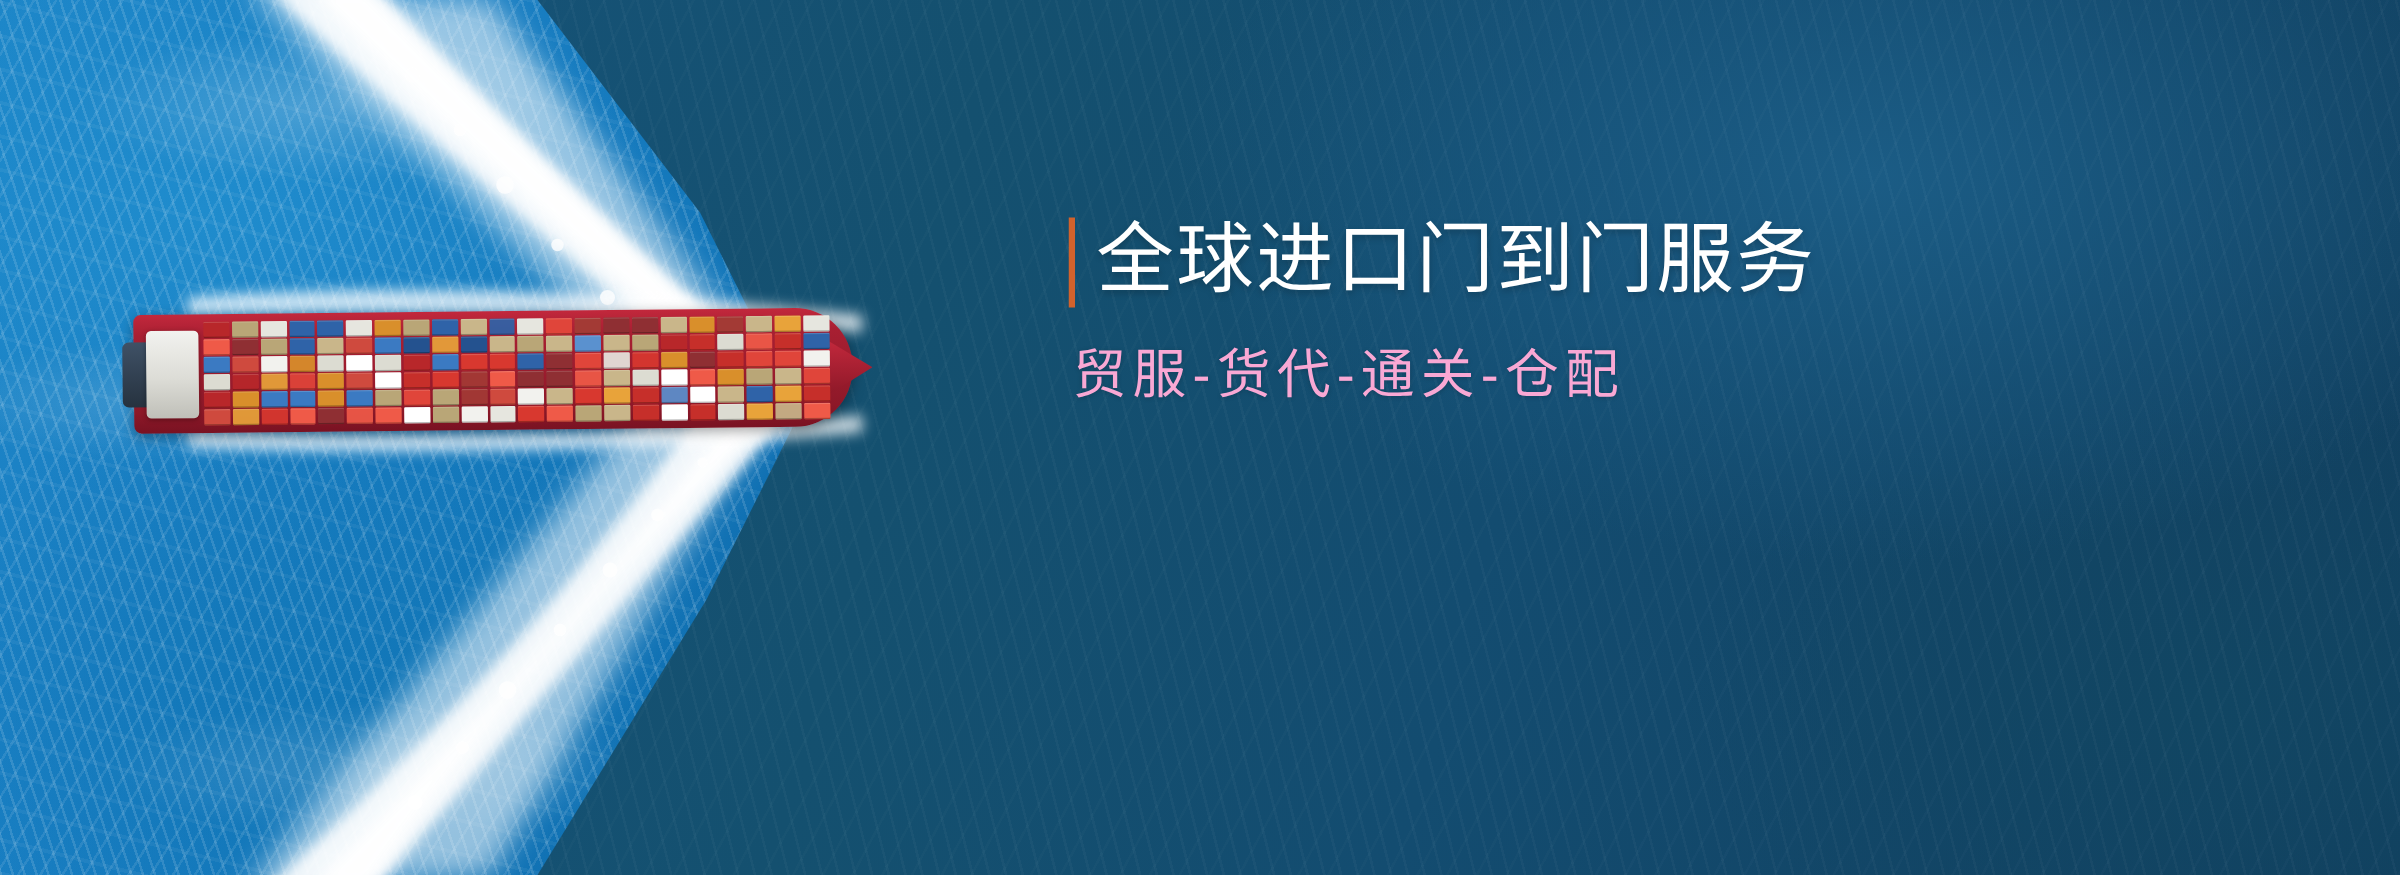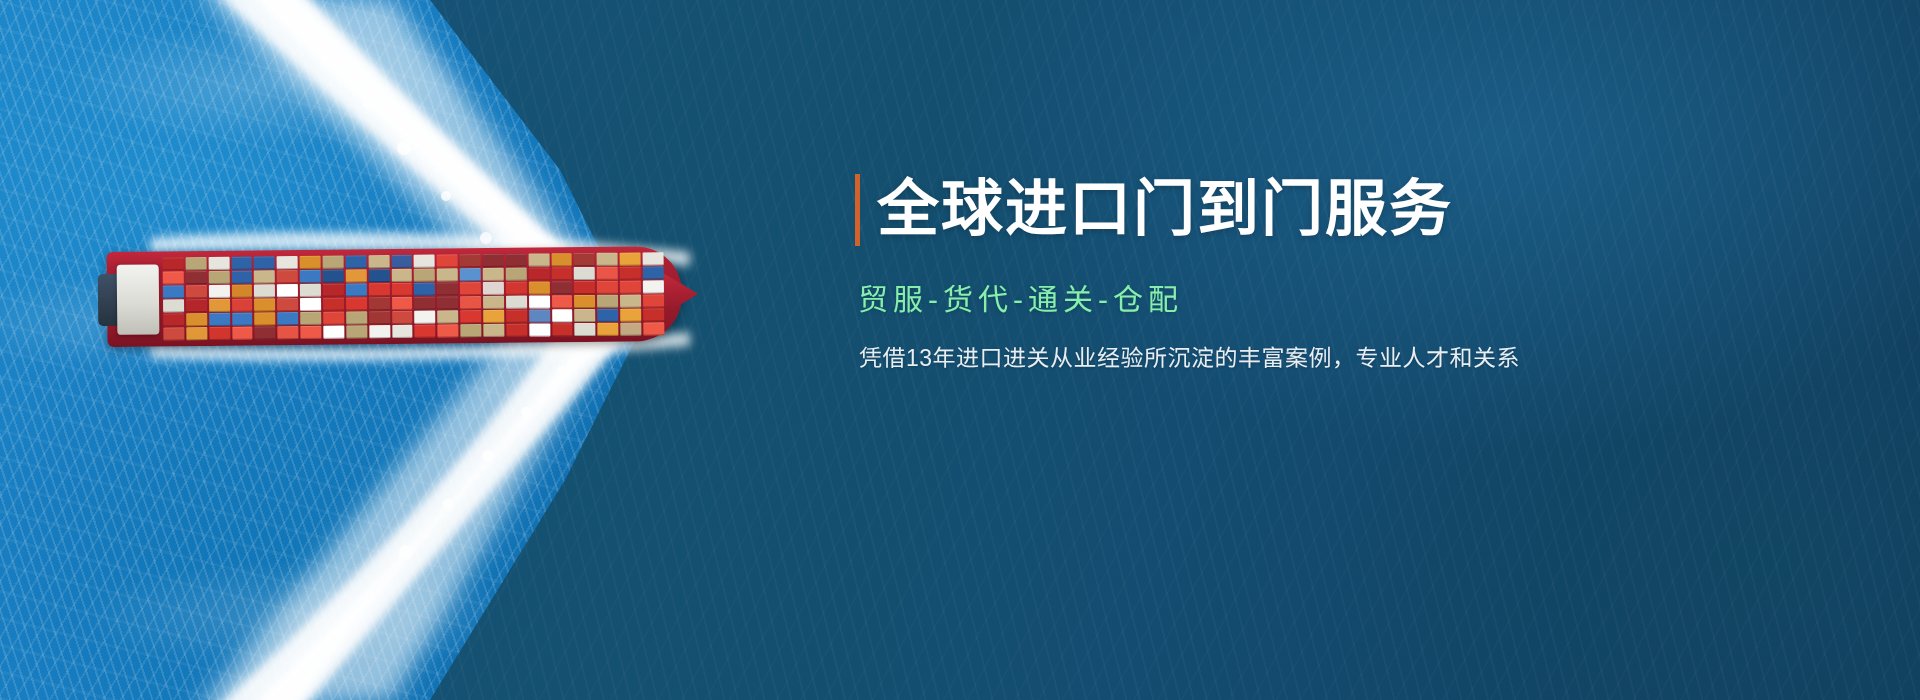--- a/index.html
+++ b/index.html
@@ -116,27 +116,27 @@
     position:absolute;left:855px;top:0;width:1000px;height:700px;
   }
   .headline-row{
     position:absolute;left:0;top:172px;display:flex;align-items:stretch;
   }
   .accent-bar{
     width:5px;height:72px;background:#d2622c;flex:0 0 5px;margin-top:2px;
   }
   .headline{
     margin:0;padding-left:17px;
-    font-size:62px;line-height:74px;font-weight:700;color:#ffffff;
+    font-size:62px;line-height:74px;font-weight:400;color:#ffffff;
     letter-spacing:2px;white-space:nowrap;
     text-shadow:0 2px 6px rgba(0,0,0,.22);
   }
   .subhead{
     position:absolute;left:3px;top:272px;margin:0;
-    font-size:30px;line-height:56px;font-weight:400;color:#86efac;
+    font-size:43px;line-height:56px;font-weight:400;color:#f9a8d4;
     letter-spacing:5px;white-space:nowrap;
     text-shadow:0 1px 4px rgba(0,0,0,.20);
   }
   .paragraph{
     position:absolute;left:4px;top:340px;width:700px;margin:0;
     font-size:23px;line-height:36px;font-weight:400;color:#e8eef2;
     letter-spacing:.5px;
     text-shadow:0 1px 3px rgba(0,0,0,.20);
   }
   .paragraph .ln{display:block;white-space:nowrap;}
@@ -400,17 +400,16 @@
   <div class="content">
 
     <div class="headline-row">
       <span class="accent-bar"></span>
       <h1 class="headline">全球进口门到门服务</h1>
     </div>
 
     <h2 class="subhead">贸服-货代-通关-仓配</h2>
 
     <p class="paragraph">
-      <span class="ln">凭借13年进口进关从业经验所沉淀的丰富案例，专业人才和关系</span>
     </p>
 
   </div>
 </div>
 
 </body></html>

